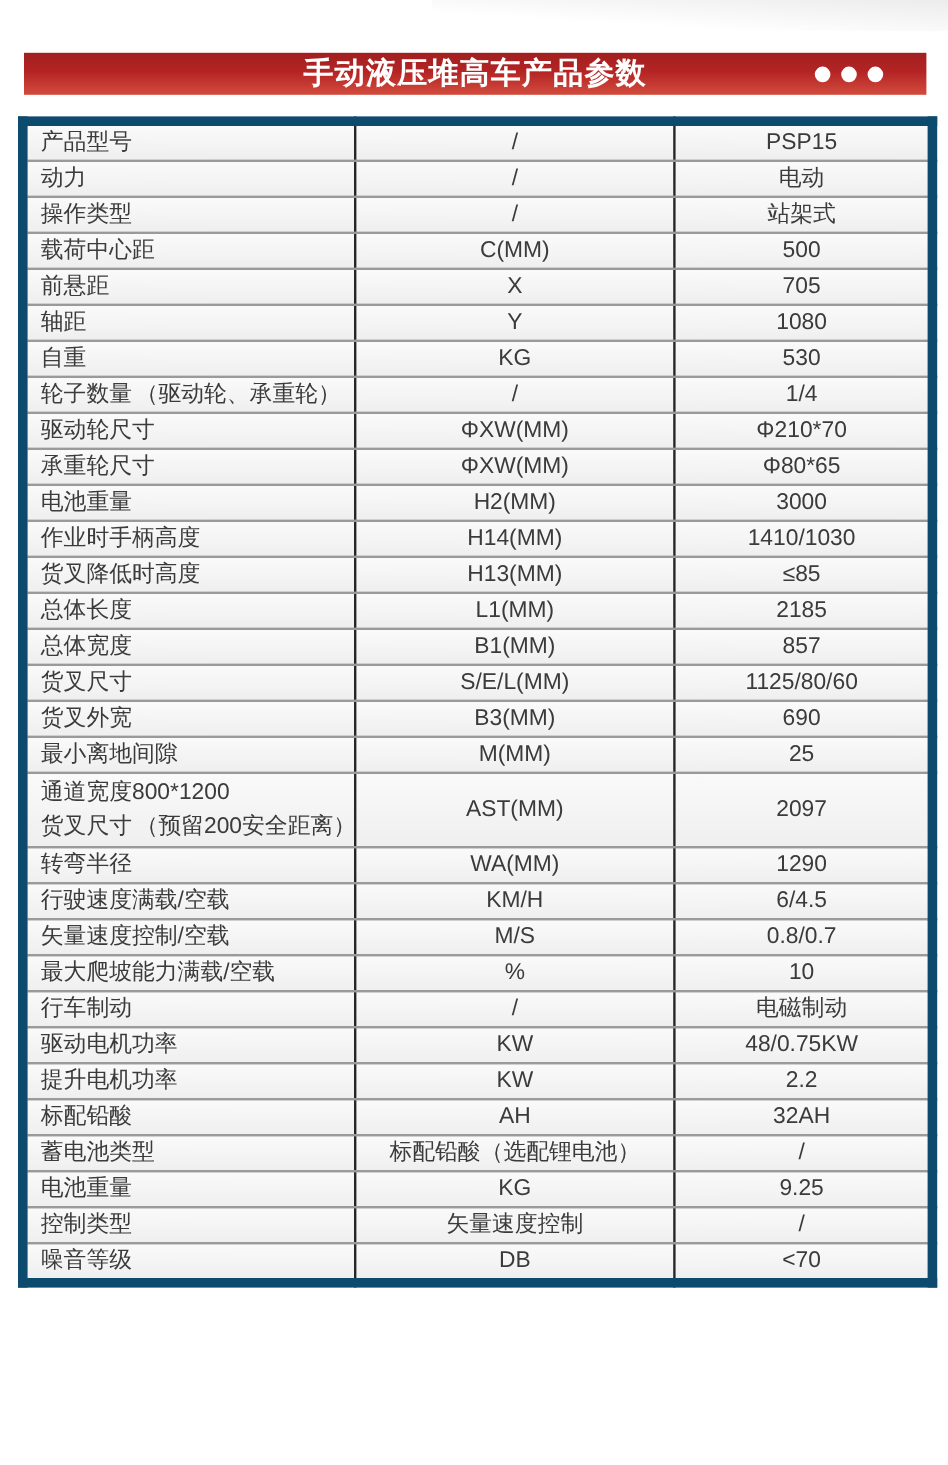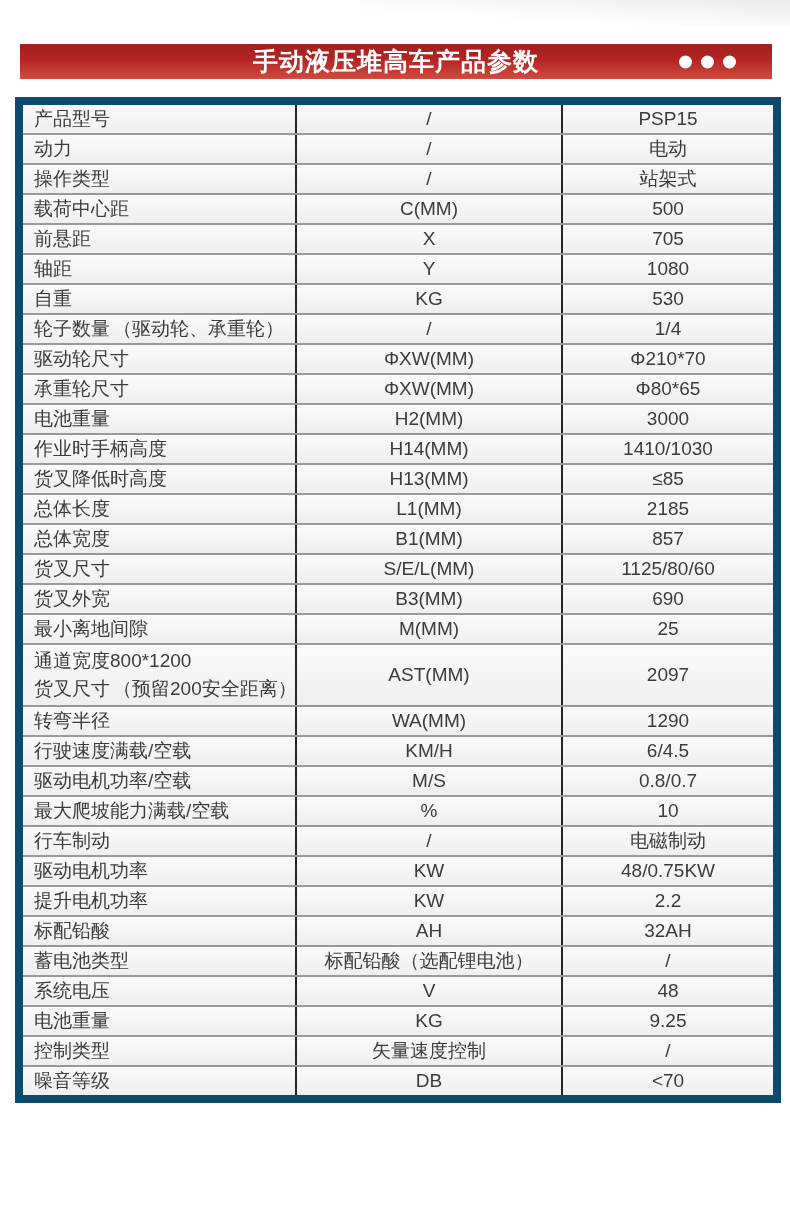--- a/index.html
+++ b/index.html
@@ -260,21 +260,21 @@
       </tr>
       <tr>
         <td class="c-label">
           <div class="lbl-line"><span class="lbl-main">行驶速度满载/空载</span></div>
         </td>
         <td class="c-sym">KM/H</td>
         <td class="c-val">6/4.5</td>
       </tr>
       <tr>
         <td class="c-label">
-          <div class="lbl-line"><span class="lbl-main">驱动电机功率/空载</span></div>
+          <div class="lbl-line"><span class="lbl-main">矢量速度控制/空载</span></div>
         </td>
         <td class="c-sym">M/S</td>
         <td class="c-val">0.8/0.7</td>
       </tr>
       <tr>
         <td class="c-label">
           <div class="lbl-line"><span class="lbl-main">最大爬坡能力满载/空载</span></div>
         </td>
         <td class="c-sym">%</td>
         <td class="c-val">10</td>
@@ -306,27 +306,20 @@
         </td>
         <td class="c-sym">AH</td>
         <td class="c-val">32AH</td>
       </tr>
       <tr>
         <td class="c-label">
           <div class="lbl-line"><span class="lbl-main">蓄电池类型</span></div>
         </td>
         <td class="c-sym">标配铅酸（选配锂电池）</td>
         <td class="c-val">/</td>
-      </tr>
-      <tr>
-        <td class="c-label">
-          <div class="lbl-line"><span class="lbl-main">系统电压</span></div>
-        </td>
-        <td class="c-sym">V</td>
-        <td class="c-val">48</td>
       </tr>
       <tr>
         <td class="c-label">
           <div class="lbl-line"><span class="lbl-main">电池重量</span></div>
         </td>
         <td class="c-sym">KG</td>
         <td class="c-val">9.25</td>
       </tr>
       <tr>
         <td class="c-label">

